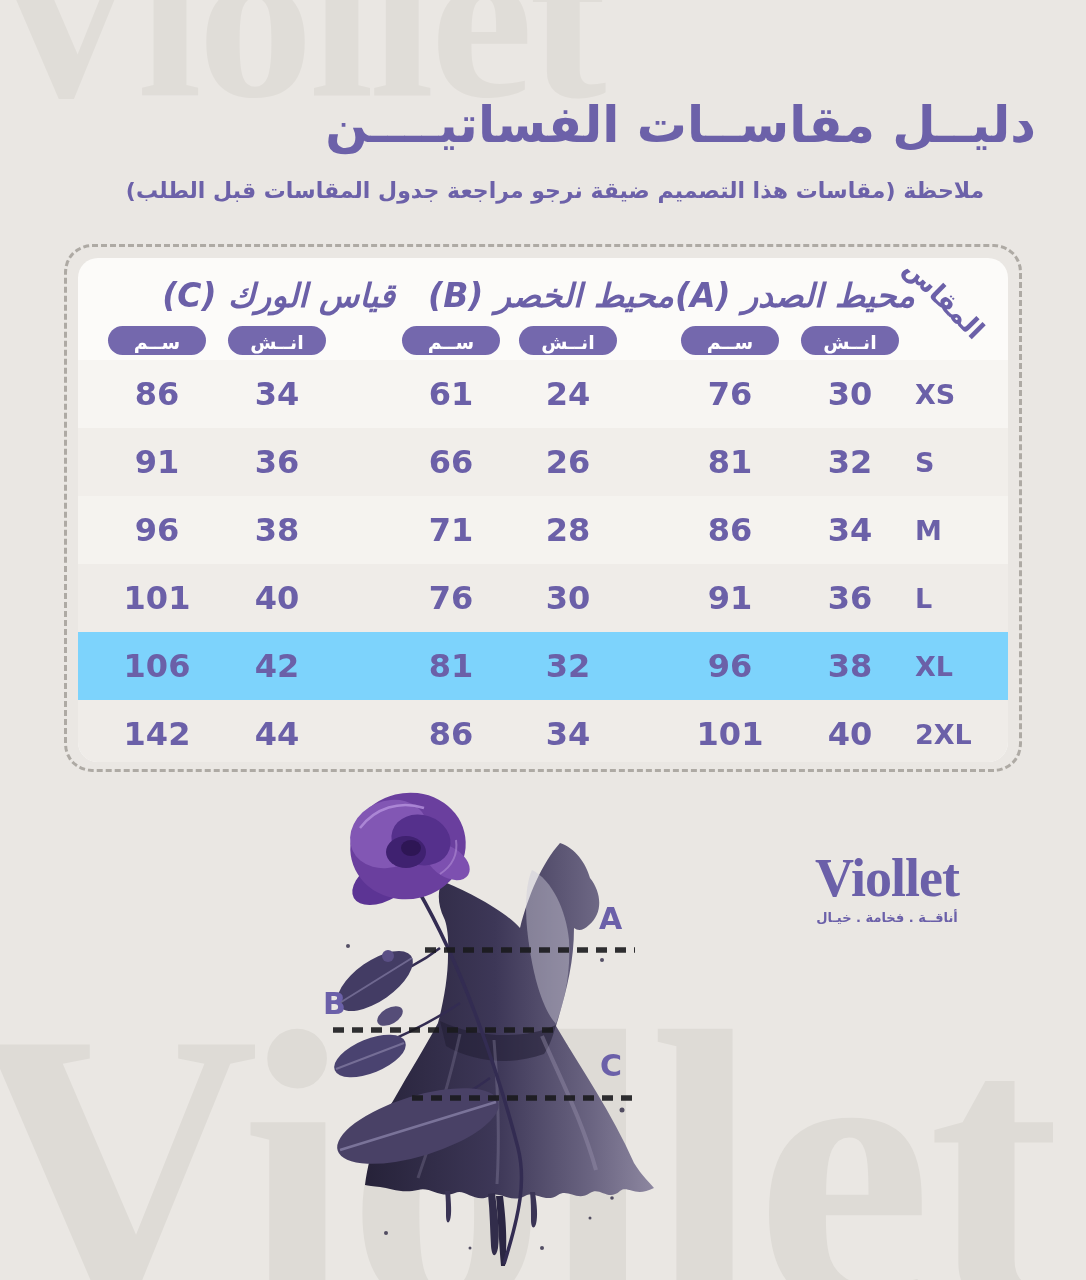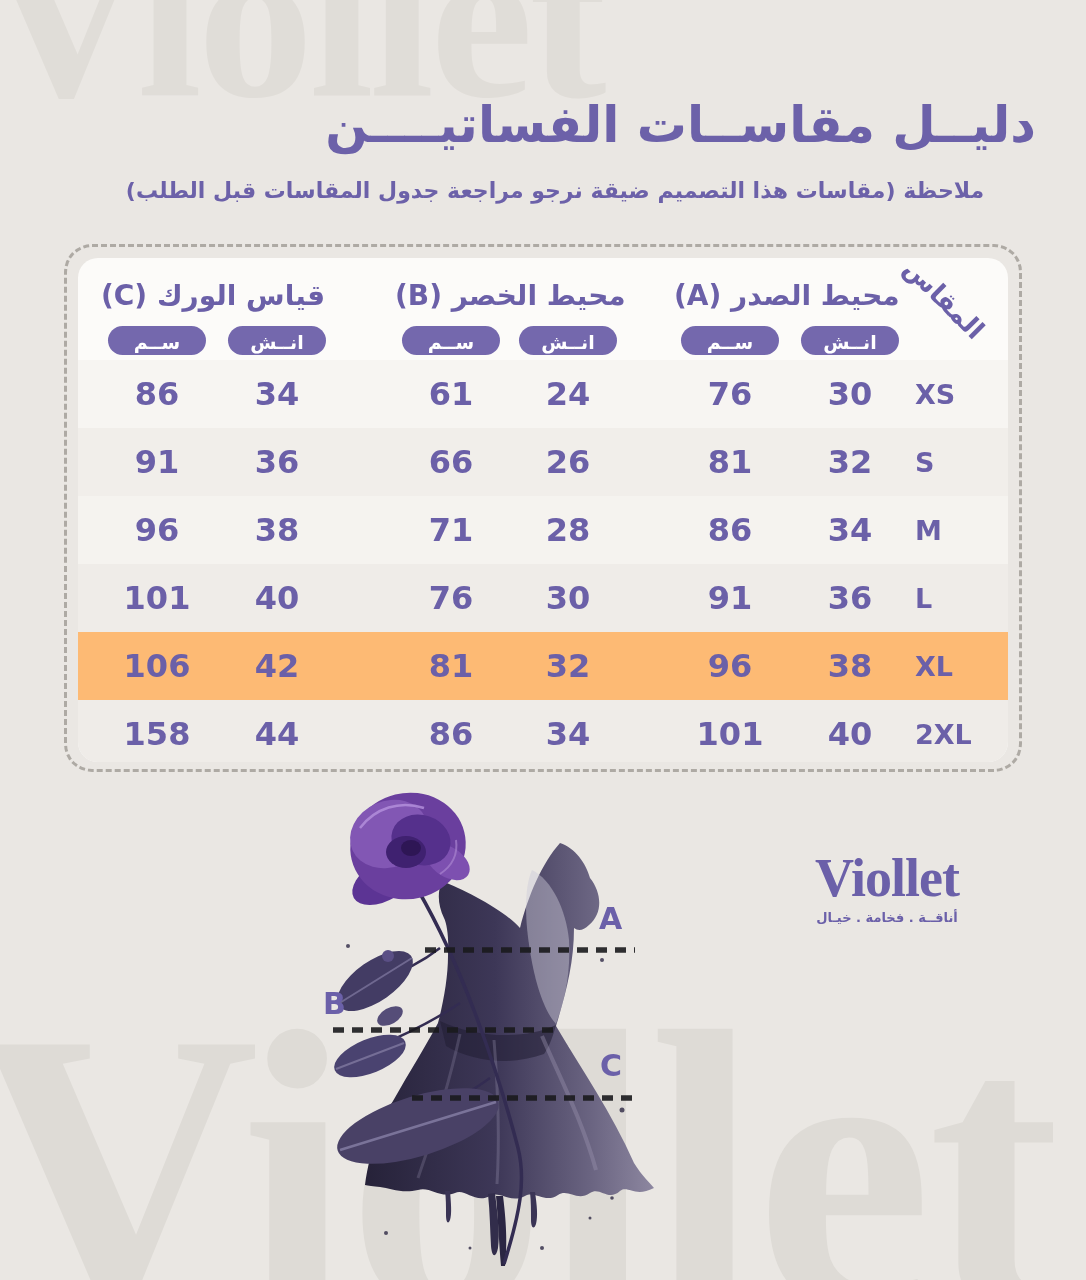--- a/index.html
+++ b/index.html
@@ -37,22 +37,22 @@
   }
   .grid{
     display:grid;
     grid-template-columns:23px 112px 8px 112px 62px 112px 5px 112px 50px 112px 8px 112px 9px 93px;
     align-items:center;
   }
   .g-hdr{height:50px;padding-top:12px;}
   .g-pills{height:40px;}
   .g-row{height:68px;}
   .hdr-label{
-    font-size:28px;font-weight:bold;color:#6b60a8;direction:rtl;
-    text-align:left;white-space:nowrap;
+    font-size:33px;font-weight:bold;color:#6b60a8;direction:rtl;
+    text-align:right;white-space:nowrap;font-style:italic;
   }
   .hl-c{grid-column:2/6;}
   .hl-b{grid-column:6/10;}
   .hl-a{grid-column:10/14;}
   .pill{
     width:98px;height:29px;margin:0 auto;border-radius:17px;
     background:#7468ad;color:#ffffff;font-size:19px;font-weight:bold;
     text-align:center;line-height:32px;direction:rtl;
   }
   .col2{grid-column:2;} .col4{grid-column:4;} .col6{grid-column:6;}
@@ -63,21 +63,21 @@
   }
   .size-val{
     font-size:27px;font-weight:bold;color:#6b60a8;
   }
   .size-rot{
     position:absolute;top:26px;right:14px;font-size:26px;font-weight:bold;
     color:#6b60a8;direction:rtl;transform:rotate(45deg);transform-origin:center;
     white-space:nowrap;
   }
   .r-xs{background:#f7f5f2;} .r-s{background:#f1eeea;} .r-m{background:#f5f3ef;}
-  .r-l{background:#efece8;} .r-xl{background:#fdba74;} .r-2xl{background:#efece8;}
+  .r-l{background:#efece8;} .r-xl{background:#7dd3fc;} .r-2xl{background:#efece8;}
   
   .illus{left:290px;top:778px;width:480px;height:502px;z-index:2;}
   .mlabel{
     font-size:30px;font-weight:bold;color:#6b60a9;z-index:4;
     font-family:"DejaVu Sans",sans-serif;
   }
   .ml-a{left:599px;top:901px;}
   .ml-b{left:323px;top:986px;}
   .ml-c{left:600px;top:1048px;}
   
@@ -178,21 +178,21 @@
       <div class="val col2">106</div>
       <div class="val col4">42</div>
       <div class="val col6">81</div>
       <div class="val col8">32</div>
       <div class="val col10">96</div>
       <div class="val col12">38</div>
       <div class="size-val col14">XL</div>
     </div>
 
     <div class="grid g-row r-2xl">
-      <div class="val col2">158</div>
+      <div class="val col2">142</div>
       <div class="val col4">44</div>
       <div class="val col6">86</div>
       <div class="val col8">34</div>
       <div class="val col10">101</div>
       <div class="val col12">40</div>
       <div class="size-val col14">2XL</div>
     </div>
 
     <div class="size-rot">المقاس</div>
   </div>

